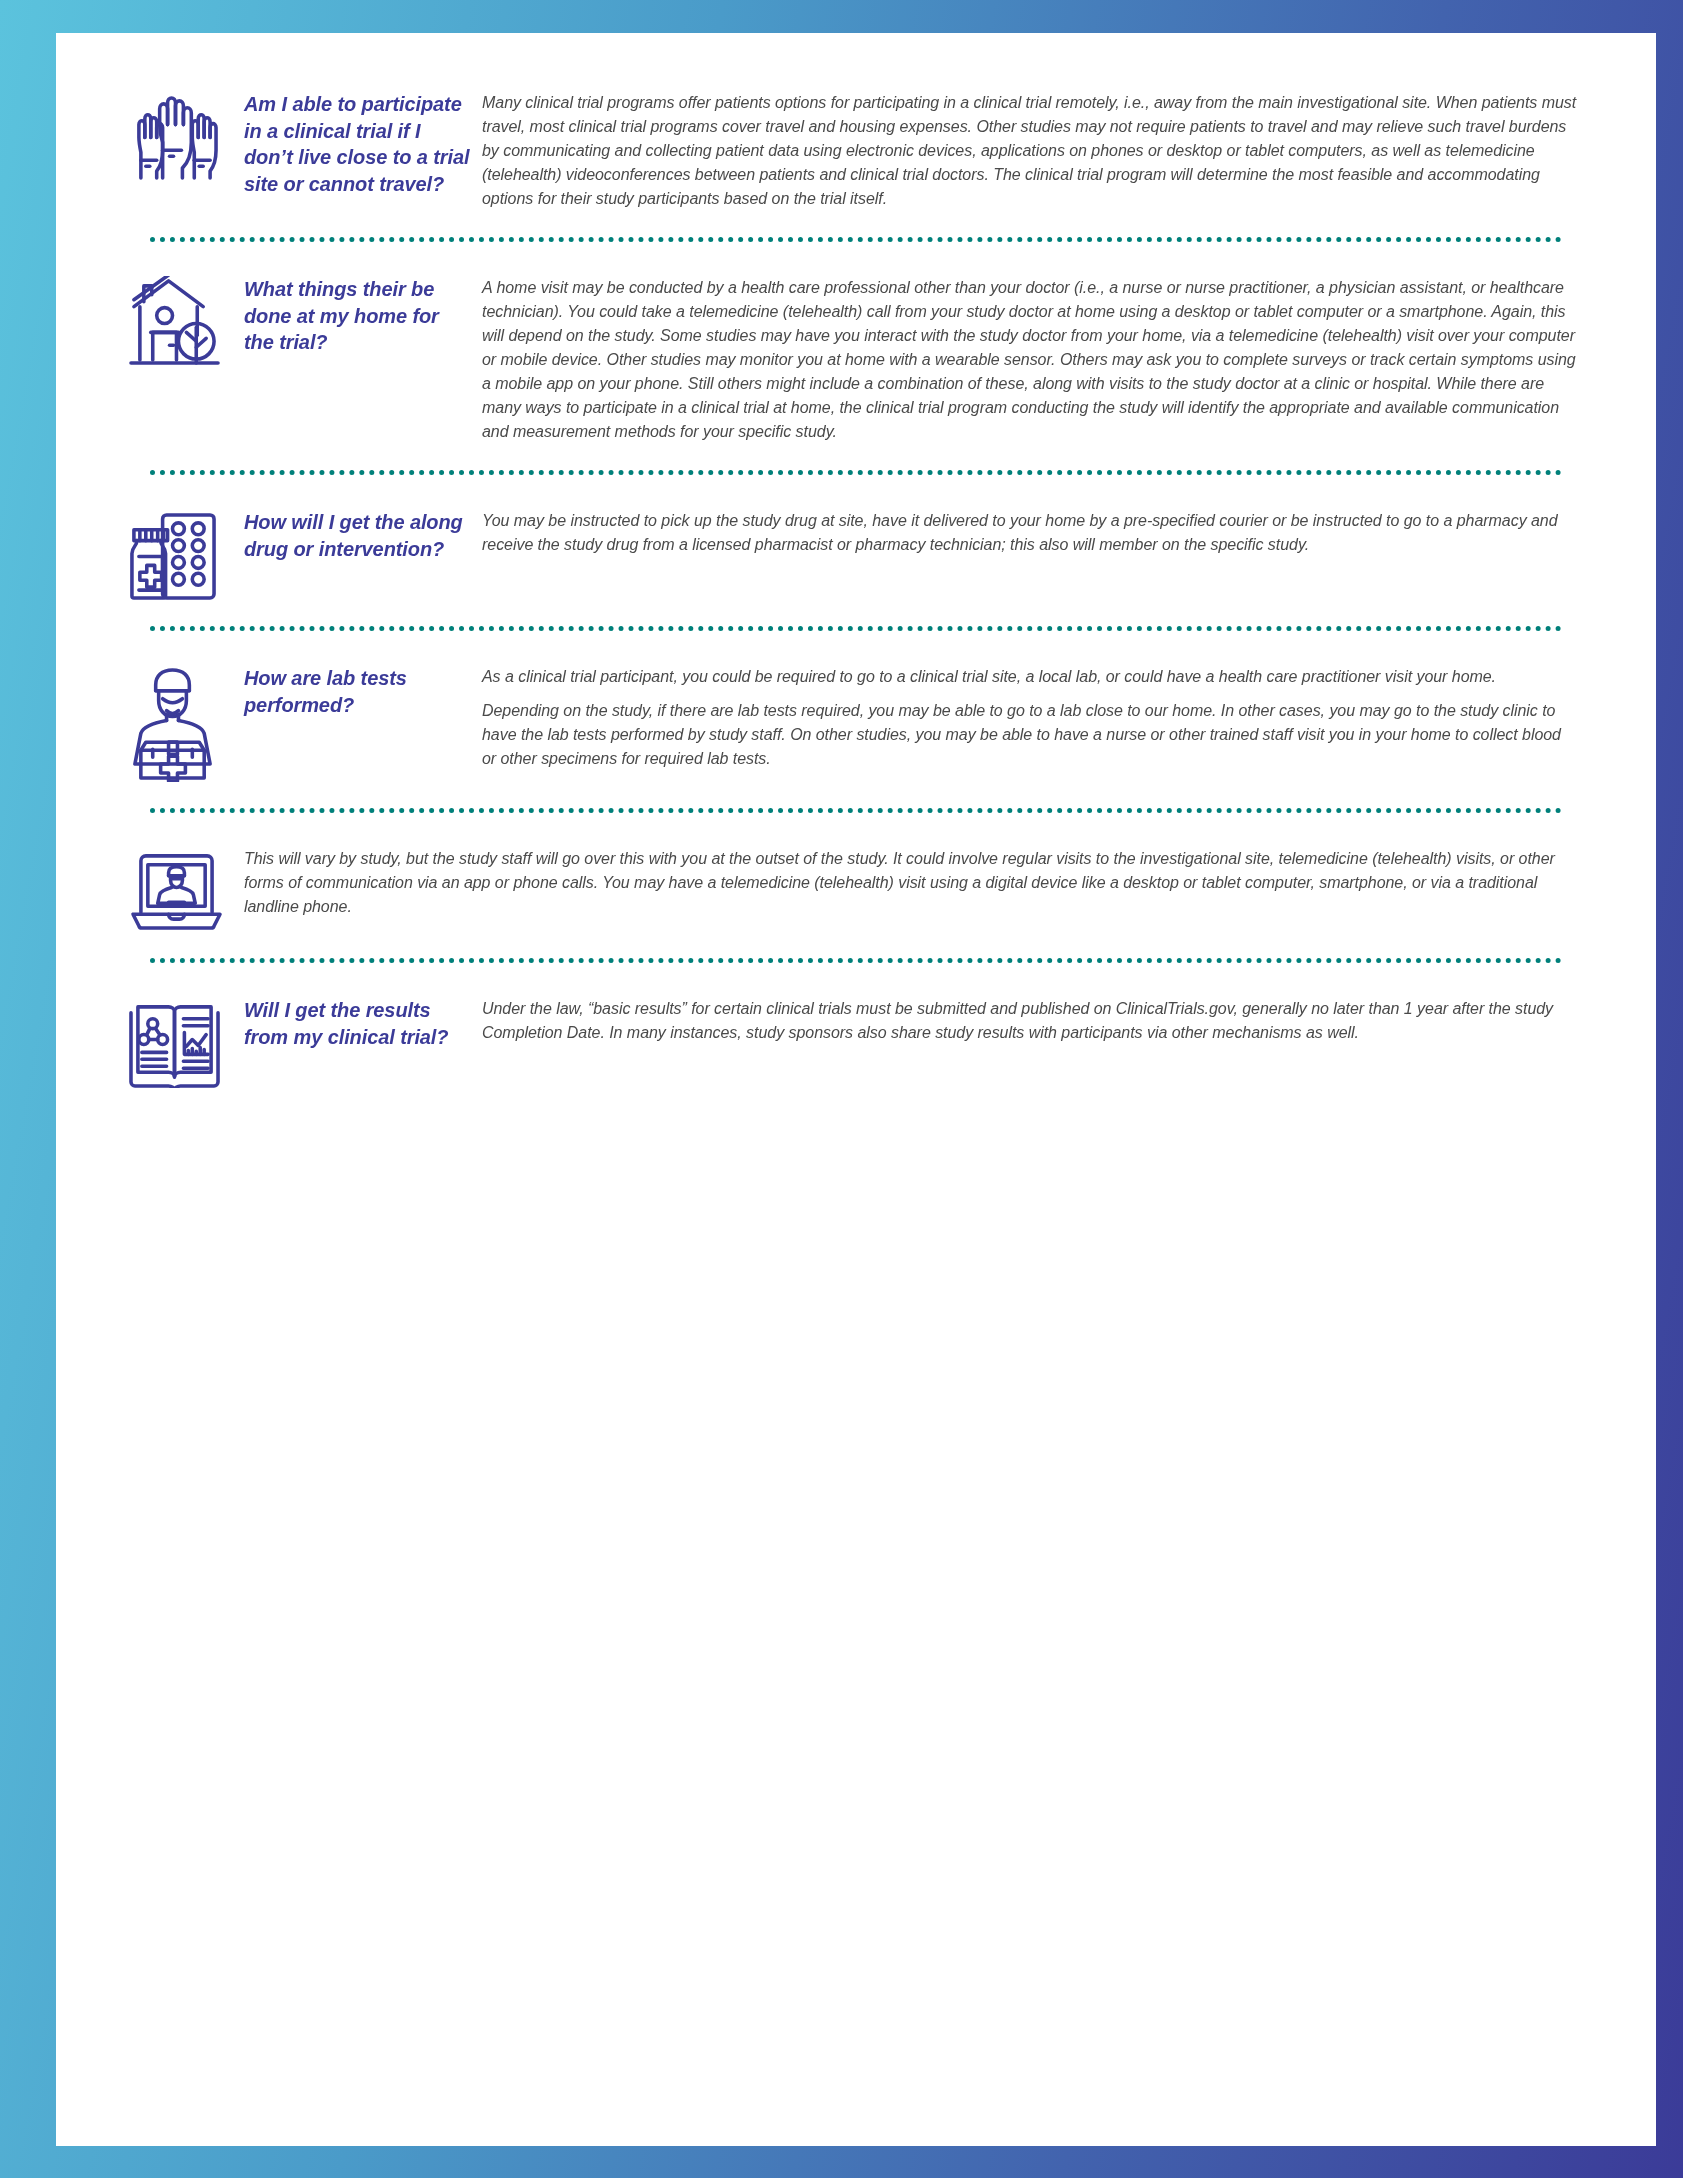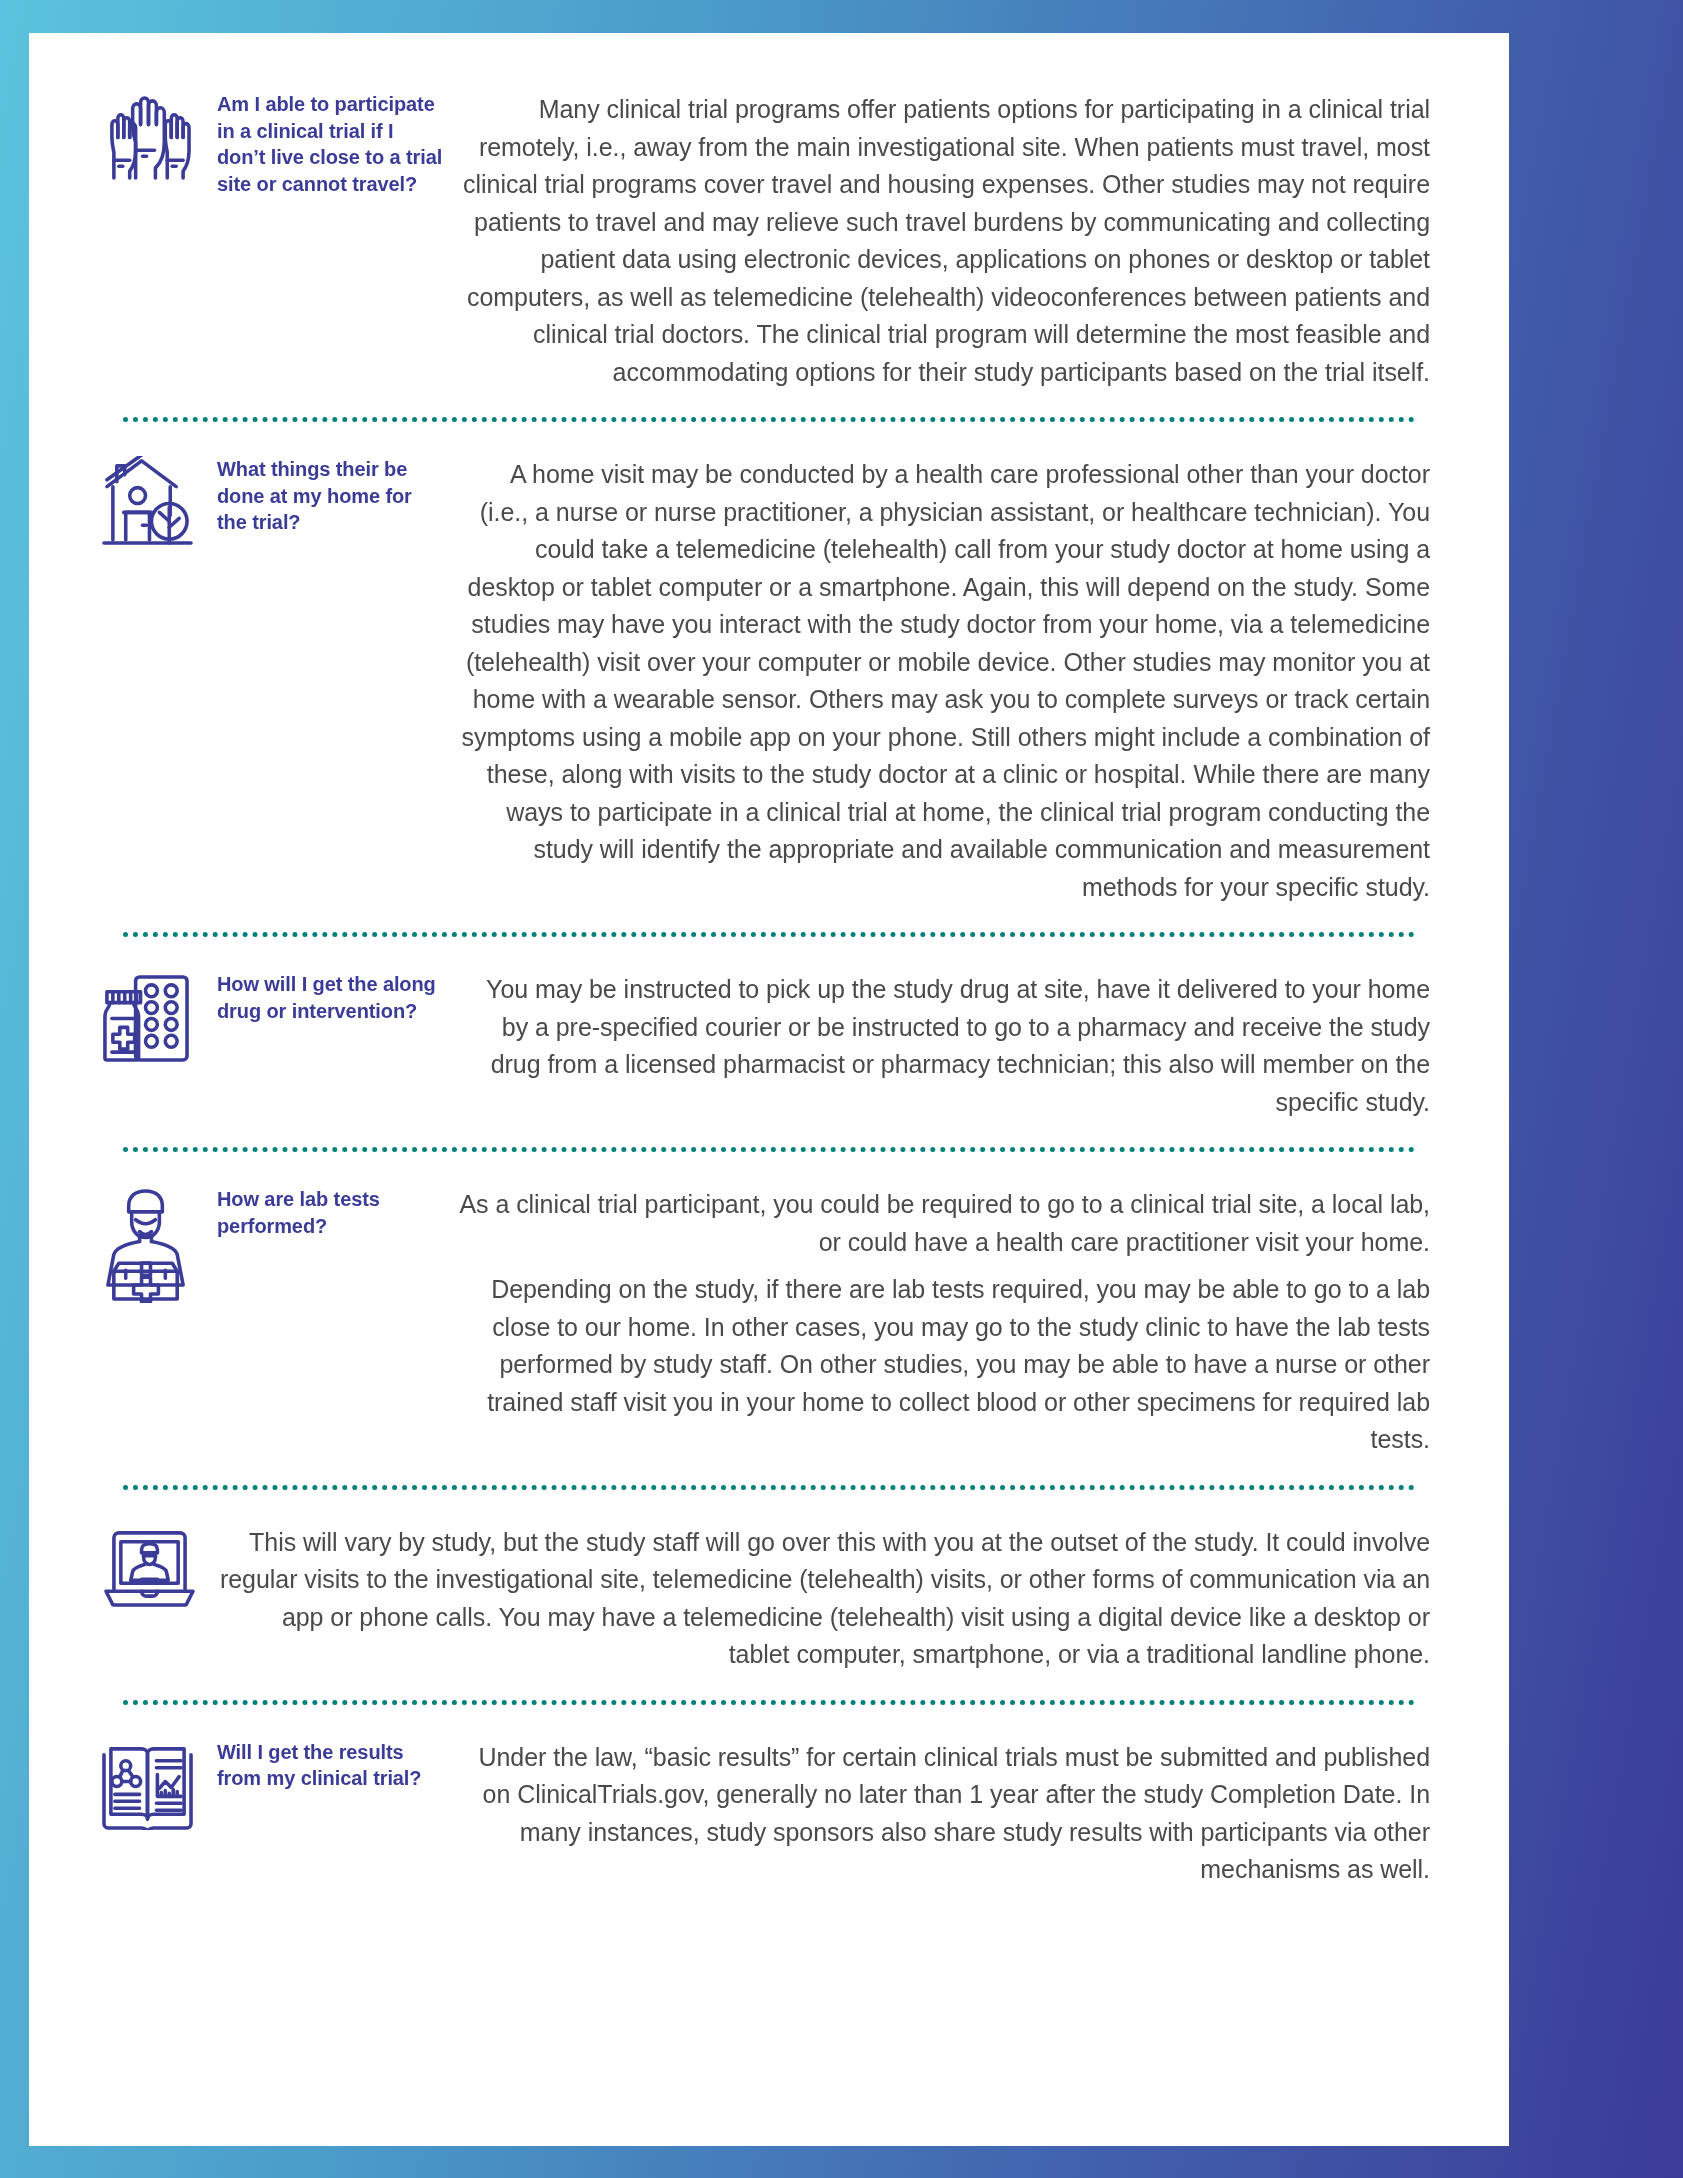--- a/index.html
+++ b/index.html
@@ -11,26 +11,27 @@
 
   body {
     font-family: "Liberation Sans", sans-serif;
     background: linear-gradient(100deg, #5bc3dd 0%, #4a9bc9 35%, #4263ae 70%, #3b3b98 100%);
     position: relative;
     overflow: hidden;
   }
 
   .page {
     position: absolute;
-    left: 29px;
+    left: 56px;
     top: 33px;
-    width: 1480px;
+    width: 1600px;
     height: 2113px;
     background: #ffffff;
     padding: 0;
+    font-style: italic;
   }
 
   .faq-list {
     padding: 50px 69px 0 69px;
   }
 
   .faq-item {
     display: flex;
     align-items: flex-start;
     width: 100%;
@@ -64,24 +65,23 @@
   }
 
   .a-cell {
     flex: 1 1 auto;
     padding-top: 8px;
     padding-right: 10px;
   }
 
   .a-para {
     color: #4a4a4a;
-    font-size: 25px;
+    font-size: 16px;
     line-height: 1.50;
     letter-spacing: -0.05px;
-    text-align: right;
   }
 
   .a-para + .a-para {
     margin-top: 10px;
   }
 
   .divider {
     height: 0;
     border-top: 5px dotted #00807a;
     margin: 26px 25px 26px 25px;

